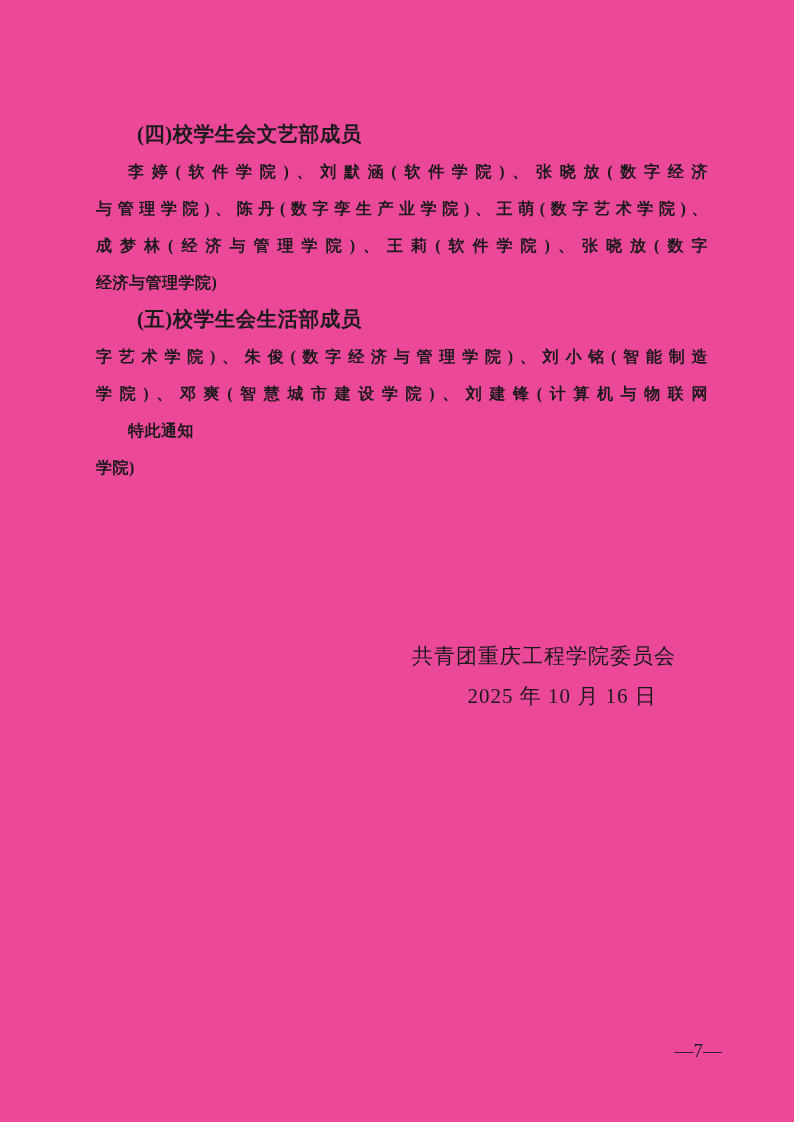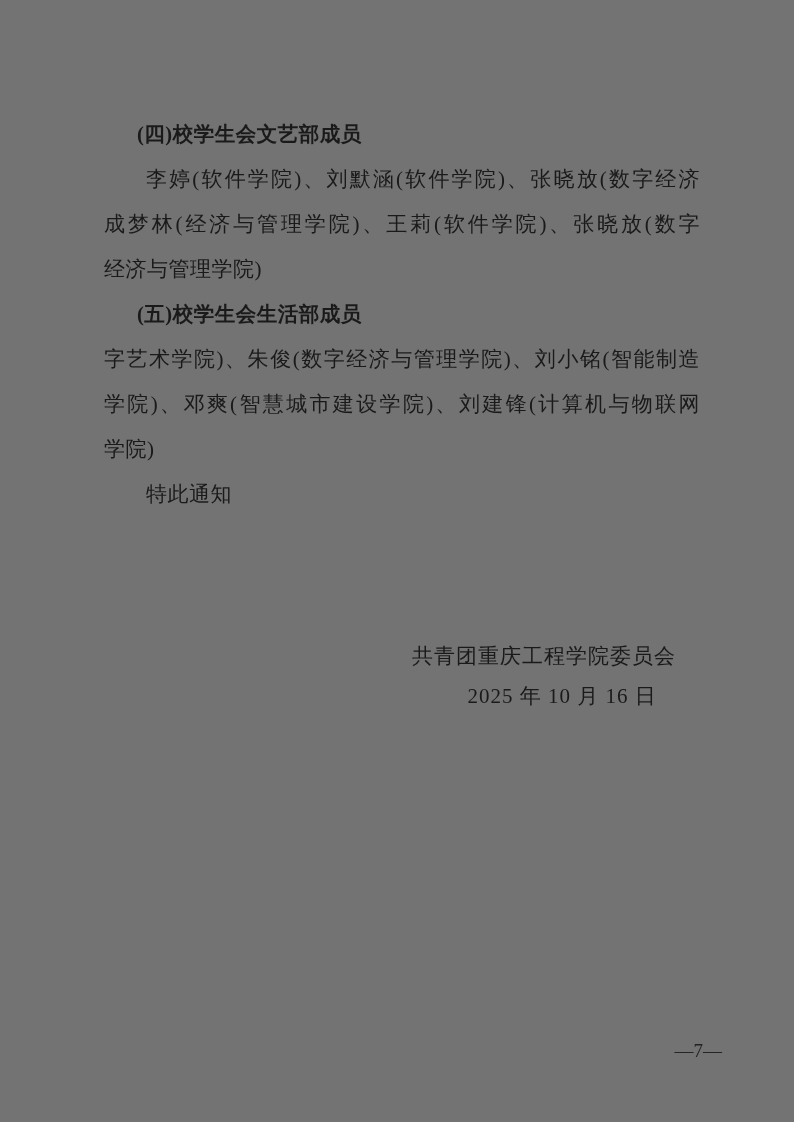--- a/index.html
+++ b/index.html
@@ -4,45 +4,46 @@
 <style>
   html, body {
     margin: 0;
     padding: 0;
     background: #ffffff;
   }
   .page {
     position: relative;
     width: 794px;
     height: 1122px;
-    background: #737373;
+    background: #ec4899;
     font-family: "Liberation Serif", "DejaVu Serif", serif;
     color: #1a1a1a;
     overflow: hidden;
   }
   .content {
     position: absolute;
     top: 116px;
     left: 96px;
     width: 612px;
   }
   .heading {
     margin: 0;
     font-size: 20.5px;
     font-weight: bold;
     line-height: 37px;
     text-indent: 2em;
     letter-spacing: 0.5px;
   }
   .line {
-    margin: 8px;
-    font-size: 21px;
+    margin: 0;
+    font-size: 16px;
     line-height: 37px;
     letter-spacing: 0.5px;
     white-space: nowrap;
+    font-weight: bold;
   }
   .justify {
     white-space: normal;
     text-align: justify;
     text-align-last: justify;
   }
   .indent {
     text-indent: 2em;
   }
   .signature-block {
@@ -78,30 +79,31 @@
 </head>
 <body>
 
 <div class="page">
 
   <div class="content">
 
     <h2 class="heading">(四)校学生会文艺部成员</h2>
 
     <p class="line justify indent">李婷(软件学院)、刘默涵(软件学院)、张晓放(数字经济</p>
+    <p class="line justify">与管理学院)、陈丹(数字孪生产业学院)、王萌(数字艺术学院)、</p>
     <p class="line justify">成梦林(经济与管理学院)、王莉(软件学院)、张晓放(数字</p>
     <p class="line">经济与管理学院)</p>
 
     <h2 class="heading">(五)校学生会生活部成员</h2>
 
     <p class="line justify">字艺术学院)、朱俊(数字经济与管理学院)、刘小铭(智能制造</p>
     <p class="line justify">学院)、邓爽(智慧城市建设学院)、刘建锋(计算机与物联网</p>
+    <p class="line indent">特此通知</p>
+
     <p class="line">学院)</p>
-
-    <p class="line indent">特此通知</p>
 
   </div>
 
   <div class="signature-block">共青团重庆工程学院委员会</div>
 
   <div class="date-block">2025 年 10 月 16 日</div>
 
   <div class="page-number">—7—</div>
 
 </div>

